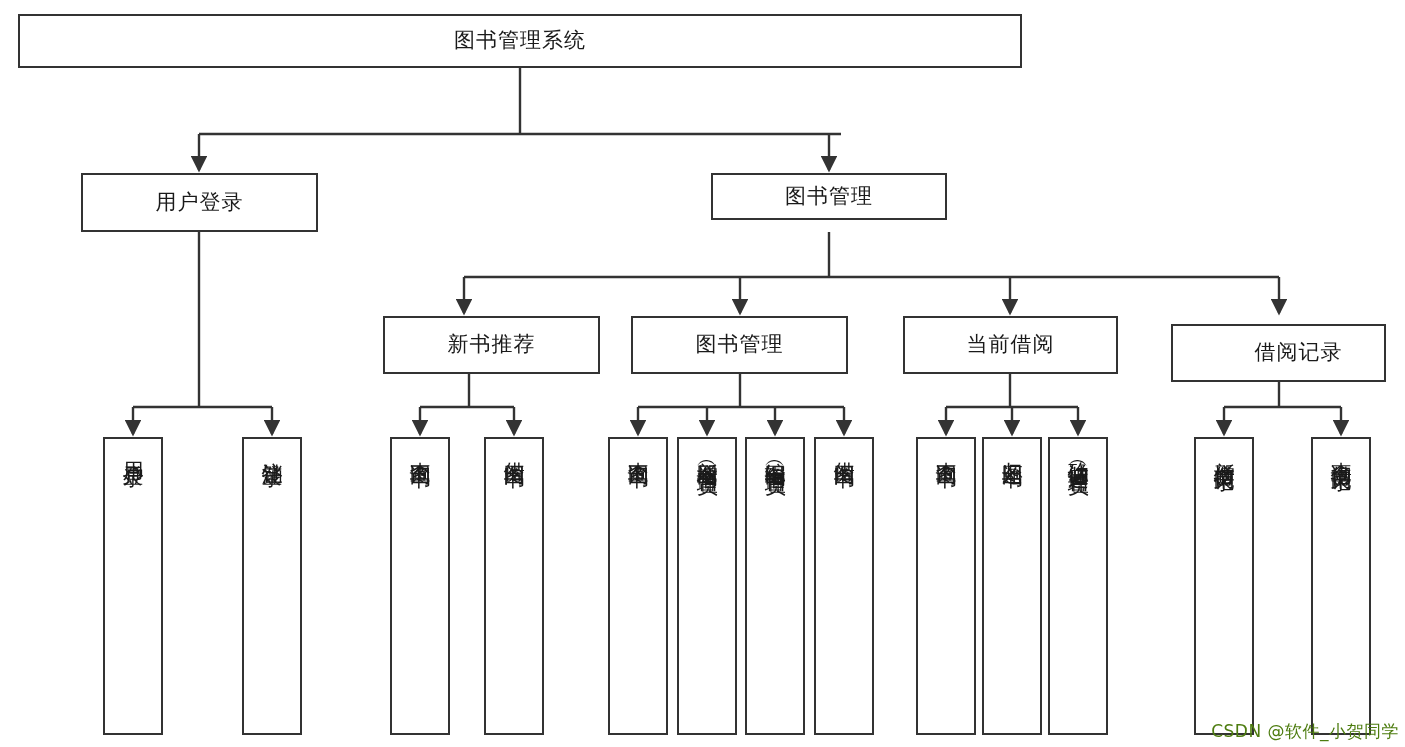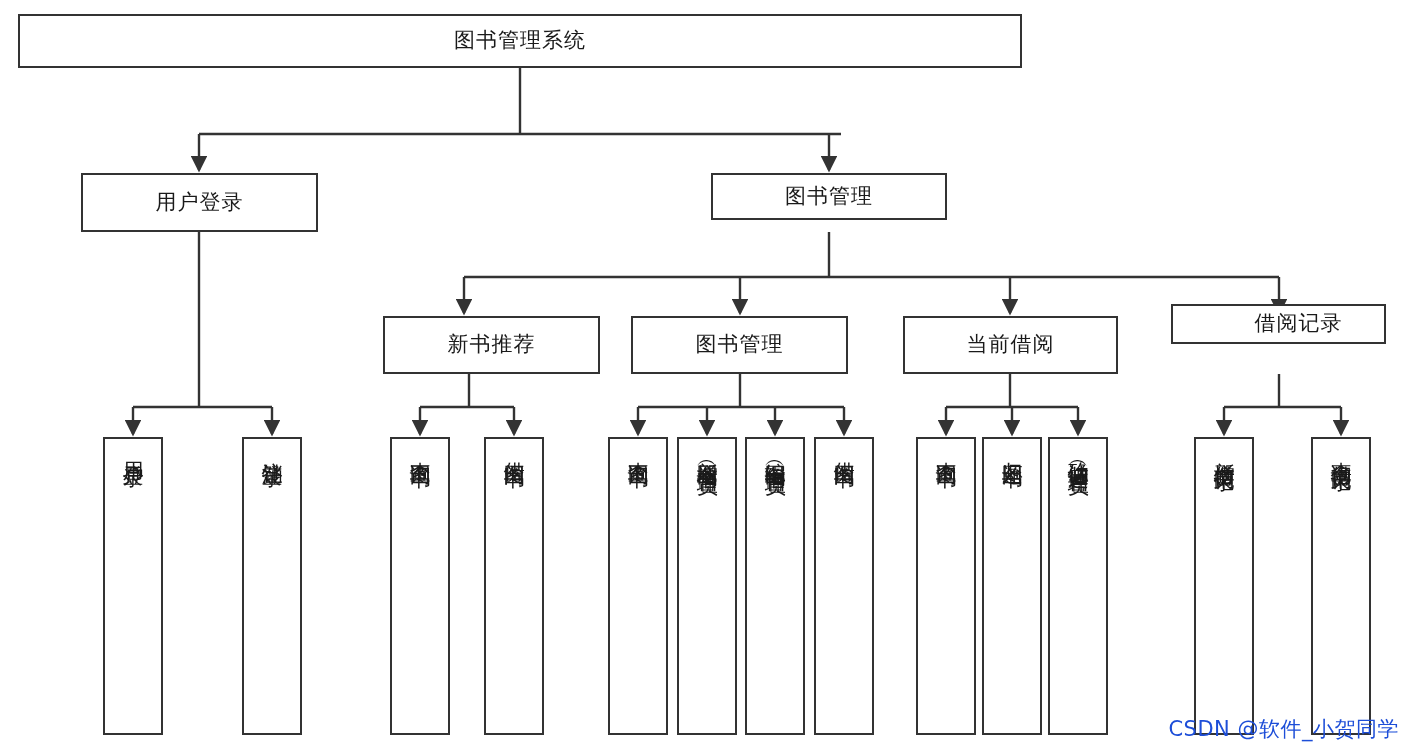--- a/index.html
+++ b/index.html
@@ -30,22 +30,22 @@
     font-size:21px;
     line-height:1.45;
     letter-spacing:2px;
     padding:6px 0;
     justify-content:flex-start;
     align-items:center;
   }
   .watermark{
     position:absolute;
     right:6px;bottom:4px;
-    font-size:21px;
-    color:#1d4ed8;
+    font-size:17px;
+    color:#4d7c0f;
     letter-spacing:.5px;
     white-space:nowrap;
     pointer-events:none;
   }
 </style>
 </head>
 <body>
 
 <div id="diagram">
 
@@ -100,21 +100,21 @@
   </svg>
 
   <div class="node horiz root" style="left:18px;top:14px;width:1004px;height:54px;">图书管理系统</div>
 
   <div class="node horiz" style="left:81px;top:173px;width:237px;height:59px;">用户登录</div>
   <div class="node horiz" style="left:711px;top:173px;width:236px;height:47px;">图书管理</div>
 
   <div class="node horiz" style="left:361px;top:316px;width:217px;height:58px;margin-left:22px;">新书推荐</div>
   <div class="node horiz" style="left:631px;top:316px;width:217px;height:58px;">图书管理</div>
   <div class="node horiz" style="left:903px;top:316px;width:215px;height:58px;">当前借阅</div>
-  <div class="node horiz" style="left:1171px;top:304px;width:215px;height:40px;padding-left:40px;">借阅记录</div>
+  <div class="node horiz" style="left:1171px;top:324px;width:215px;height:58px;padding-left:40px;">借阅记录</div>
 
   <div class="node leaf" style="left:103px;top:437px;width:60px;height:298px;">用户登录</div>
   <div class="node leaf" style="left:242px;top:437px;width:60px;height:298px;">注销登录</div>
 
   <div class="node leaf" style="left:390px;top:437px;width:60px;height:298px;">查询图书</div>
   <div class="node leaf" style="left:484px;top:437px;width:60px;height:298px;">借阅图书</div>
 
   <div class="node leaf" style="left:608px;top:437px;width:60px;height:298px;">查询图书</div>
   <div class="node leaf" style="left:677px;top:437px;width:60px;height:298px;">新增图书（管理员）</div>
   <div class="node leaf" style="left:745px;top:437px;width:60px;height:298px;">编辑图书（管理员）</div>

